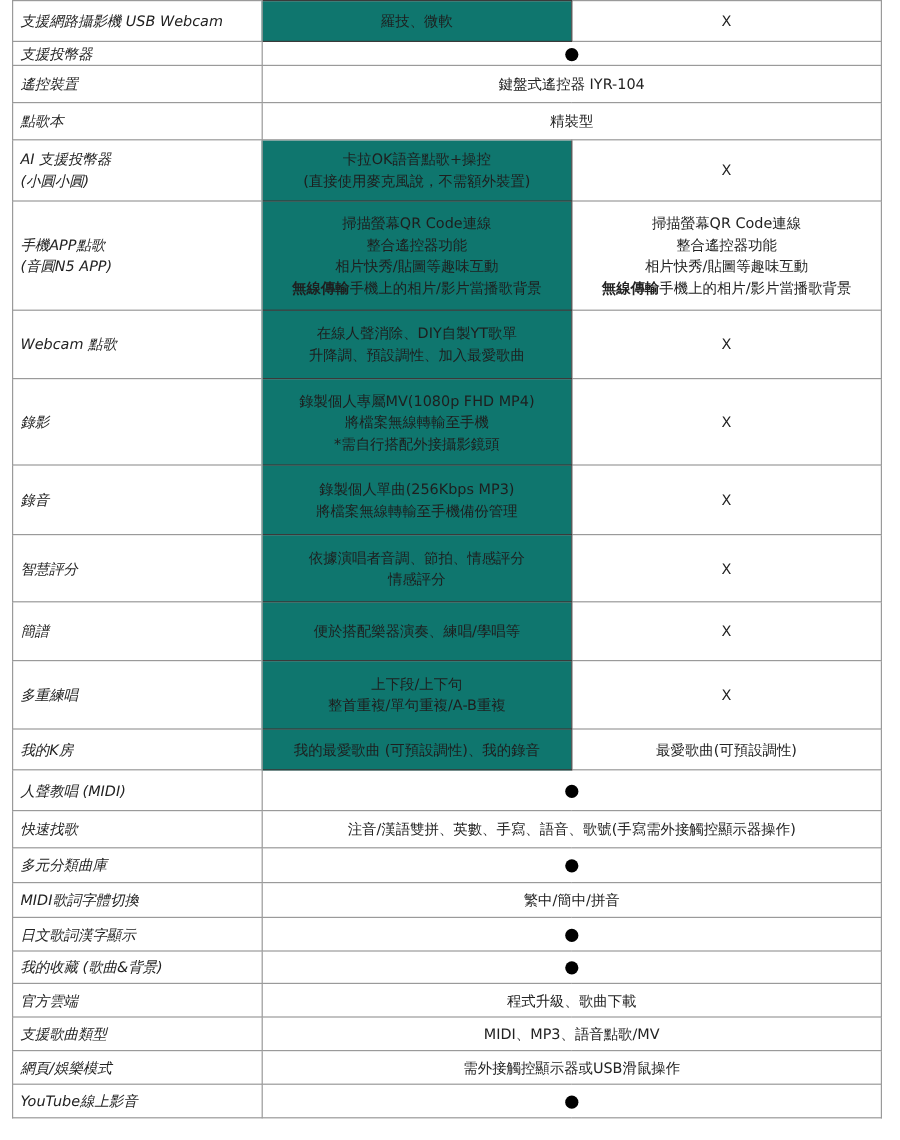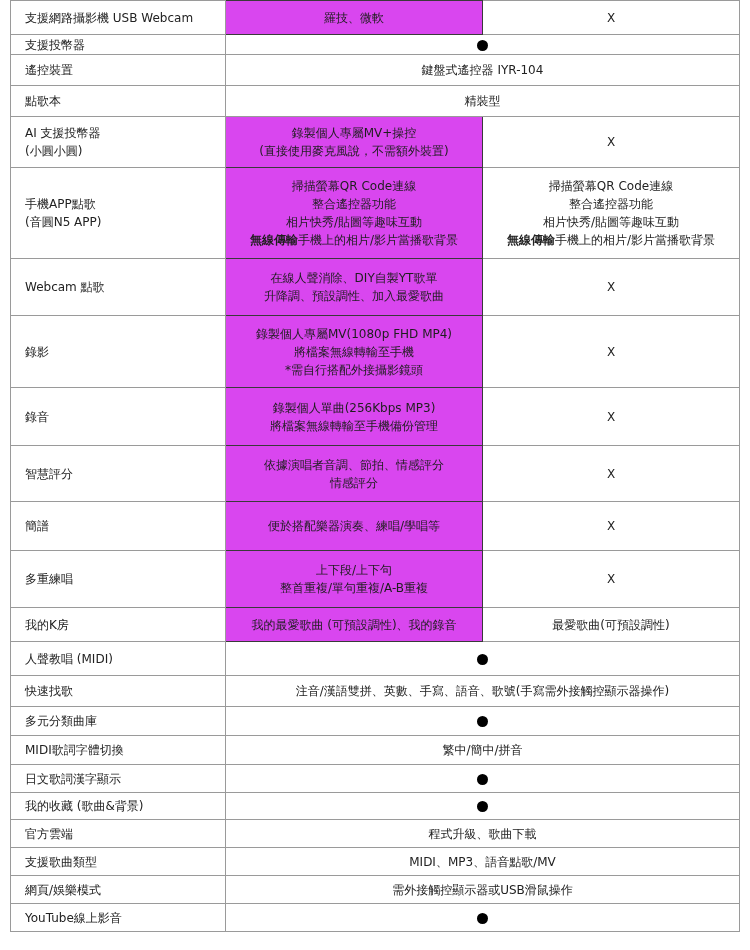--- a/index.html
+++ b/index.html
@@ -2,22 +2,22 @@
 <html><head>
 <meta charset="utf-8">
 <style>
   html, body { margin: 0; padding: 0; background: #ffffff; }
   body { width: 750px; height: 950px; position: relative; overflow: hidden;
          font-family: "DejaVu Sans", "Liberation Sans", sans-serif; color: #222; }
   .spec-table { position: absolute; left: 10px; top: 0; width: 725px;
                 border-collapse: collapse; table-layout: fixed; }
   .spec-table td { border: 1px solid #9a9a9a; font-size: 12px; line-height: 18px;
                    padding: 0; vertical-align: middle; }
-  .spec-table td.label { text-align: left; padding-left: 14px; width: 200px; }
-  .spec-table td.dark { background: #d946ef; color: #1e1e1e; text-align: center;
+  .spec-table td.label { text-align: left; padding-left: 6px; width: 200px; font-style: italic; }
+  .spec-table td.dark { background: #0f766e; color: #1e1e1e; text-align: center;
                         border-color: #3a3a3a; width: 256px; }
   .spec-table td.val { text-align: center; width: 256px; }
   .spec-table td.span2 { text-align: center; }
   .line { display: block; }
   .dot { display: inline-block; width: 11px; height: 11px; border-radius: 50%;
          background: #000; vertical-align: middle; }
 </style>
 </head>
 <body>
 
@@ -39,21 +39,21 @@
     <tr style="height:31px">
       <td class="label">點歌本</td>
       <td class="span2" colspan="2">精裝型</td>
     </tr>
     <tr style="height:51px">
       <td class="label">
         <span class="line">AI  支援投幣器</span>
         <span class="line">(小圓小圓)</span>
       </td>
       <td class="dark">
-        <span class="line">錄製個人專屬MV+操控</span>
+        <span class="line">卡拉OK語音點歌+操控</span>
         <span class="line">(直接使用麥克風說，不需額外裝置)</span>
       </td>
       <td class="val">X</td>
     </tr>
     <tr style="height:91px">
       <td class="label">
         <span class="line">手機APP點歌</span>
         <span class="line">(音圓N5 APP)</span>
       </td>
       <td class="dark">

